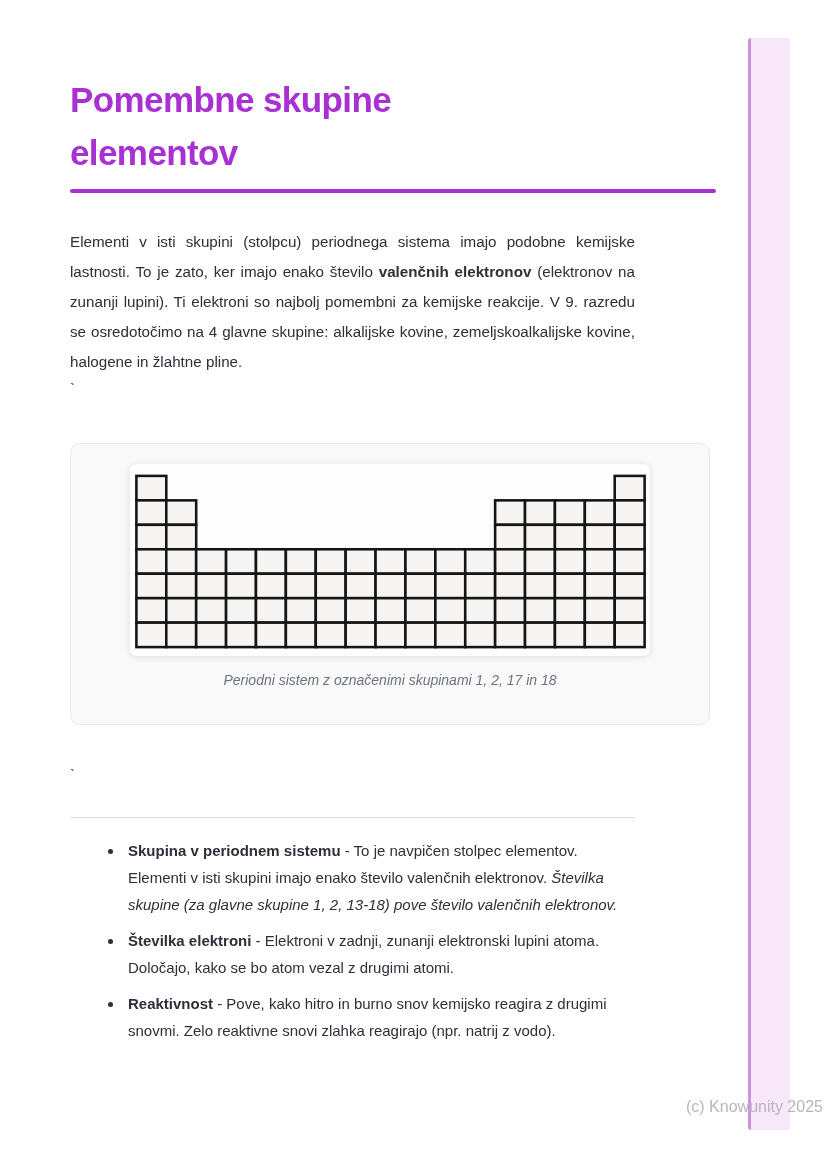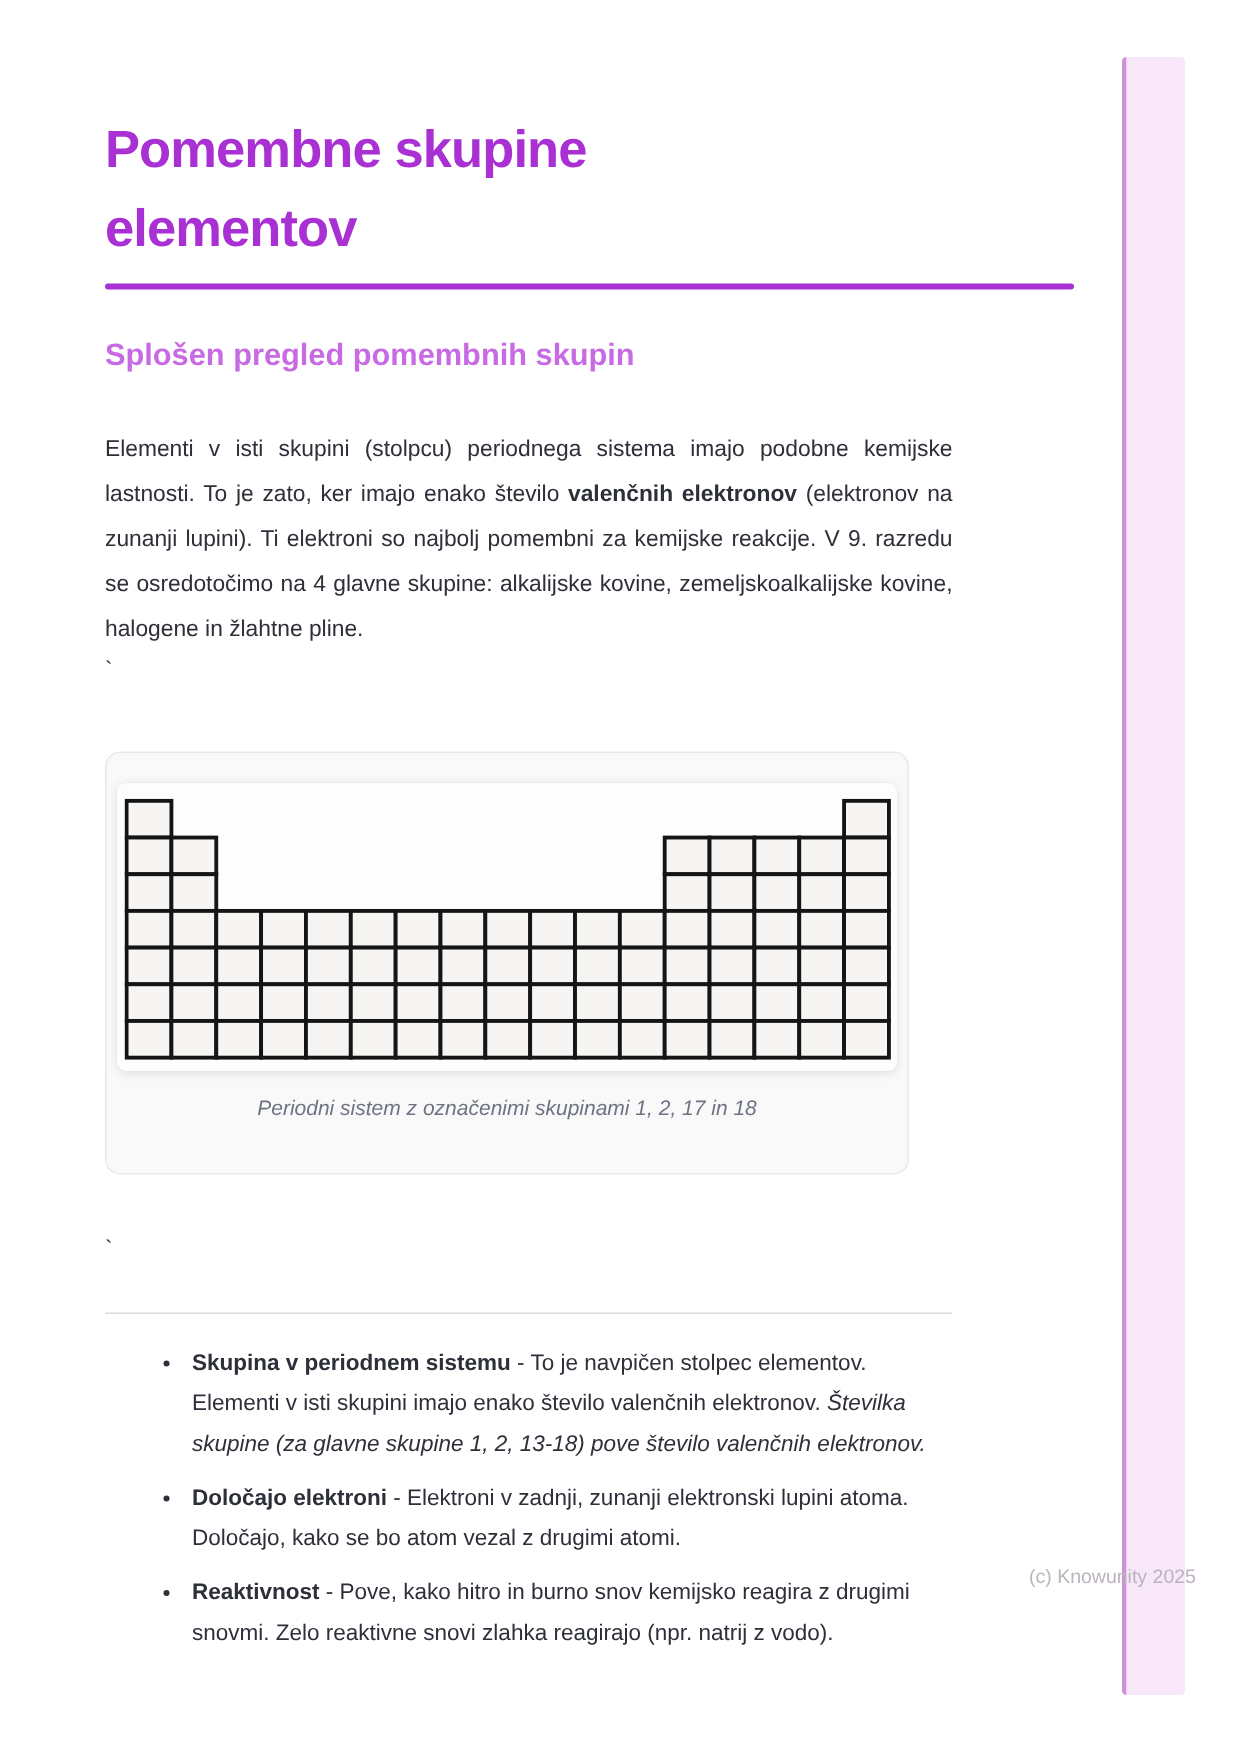--- a/index.html
+++ b/index.html
@@ -36,21 +36,21 @@
   h2.overview-heading{margin-top:30px;}
   p.intro{
     margin:34px 0 0 0; font-size:15.2px; line-height:30px;
     text-align:justify; color:var(--body-text,#2d2f39);
   }
   p.intro b{font-weight:700;}
   .stray{font-size:15px; line-height:20px; color:var(--body-text,#2d2f39);}
   .stray-1{margin-top:2px;}
   .stray-2{margin-top:40px;}
   .figure-card{
-    margin-top:44px; width:536px; height:282px; box-sizing:border-box;
+    margin-top:44px; width:640px; height:282px; box-sizing:border-box;
     background:#f9f9fa; border:1px solid #eae7ef; border-radius:10px;
   }
   .figure-panel{
     margin:20px auto 0 auto; width:520px; height:192px;
     background:#fdfdfd; border-radius:6px;
     box-shadow:0 1px 6px rgba(80,70,95,0.16);
   }
   svg.ptable{display:block; margin:0 auto; padding-top:10px; width:511px; height:175px;}
   svg.ptable rect{fill:var(--grid-fill,#f6f5f3); stroke:var(--grid-stroke,#151515); stroke-width:2.6;}
   .figure-caption{
@@ -63,38 +63,37 @@
     margin:19px 0 0 0; padding:0 0 0 26px; list-style:disc outside;
   }
   ul.key-terms li{
     font-size:15px; line-height:27px; margin-bottom:9px; padding-left:4px;
     color:var(--body-text,#2d2f39);
     margin-left:28px;
   }
   ul.key-terms .term{font-weight:700;}
   ul.key-terms em{font-style:italic;}
   .copyright{
-    position:absolute; left:686px; top:1044px; z-index:2;
-    font-size:13px; line-height:14px; color:var(--copyright,#bbb3bd);
+    position:absolute; left:686px; top:1100px; z-index:2;
+    font-size:16px; line-height:14px; color:var(--copyright,#bbb3bd);
   }
 </style>
 </head>
 <body>
 
 <div class="page">
 
   <div class="side-strip"></div>
 
   <div class="content">
 
     <h1 class="page-title">Pomembne skupine elementov</h1>
 
     <div class="title-rule"></div>
 
-    <h2 class="section-heading overview-heading">Splošen pregled pomembnih skupin</h2>
 
     <p class="intro"><span>Elementi v isti skupini (stolpcu) periodnega sistema imajo podobne kemijske lastnosti. To je zato, ker imajo enako število </span><b>valenčnih elektronov</b><span> (elektronov na zunanji lupini). Ti elektroni so najbolj pomembni za kemijske reakcije. V 9. razredu se osredotočimo na 4 glavne skupine: alkalijske kovine, zemeljskoalkalijske kovine, halogene in žlahtne pline.</span></p>
 
     <div class="stray stray-1">`</div>
 
     <div class="figure-card">
       <div class="figure-panel">
         <svg class="ptable" viewBox="0 0 517 176">
             <rect x="1.40" y="1.40" width="30.25" height="24.74"></rect>
             <rect x="485.35" y="1.40" width="30.25" height="24.74"></rect>
@@ -185,21 +184,21 @@
       <div class="figure-caption">Periodni sistem z označenimi skupinami 1, 2, 17 in 18</div>
     </div>
 
     <div class="stray stray-2">`</div>
 
     <div class="divider"></div>
 
 
     <ul class="key-terms">
       <li><span class="term">Skupina v periodnem sistemu</span><span> - To je navpičen stolpec elementov. Elementi v isti skupini imajo enako število valenčnih elektronov. </span><em>Številka skupine (za glavne skupine 1, 2, 13-18) pove število valenčnih elektronov.</em></li>
-      <li><span class="term">Določajo elektroni</span><span> - Elektroni v zadnji, zunanji elektronski lupini atoma. Določajo, kako se bo atom vezal z drugimi atomi.</span><em></em></li>
+      <li><span class="term">Številka elektroni</span><span> - Elektroni v zadnji, zunanji elektronski lupini atoma. Določajo, kako se bo atom vezal z drugimi atomi.</span><em></em></li>
       <li><span class="term">Reaktivnost</span><span> - Pove, kako hitro in burno snov kemijsko reagira z drugimi snovmi. Zelo reaktivne snovi zlahka reagirajo (npr. natrij z vodo).</span><em></em></li>
     </ul>
 
   </div>
 
   <div class="copyright">(c) Knowunity 2025</div>
 
 </div>
 
 </body></html>

